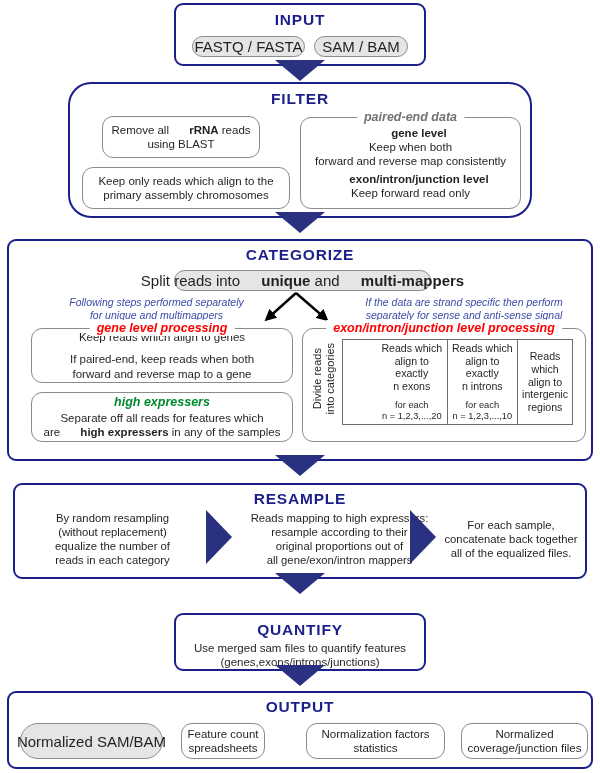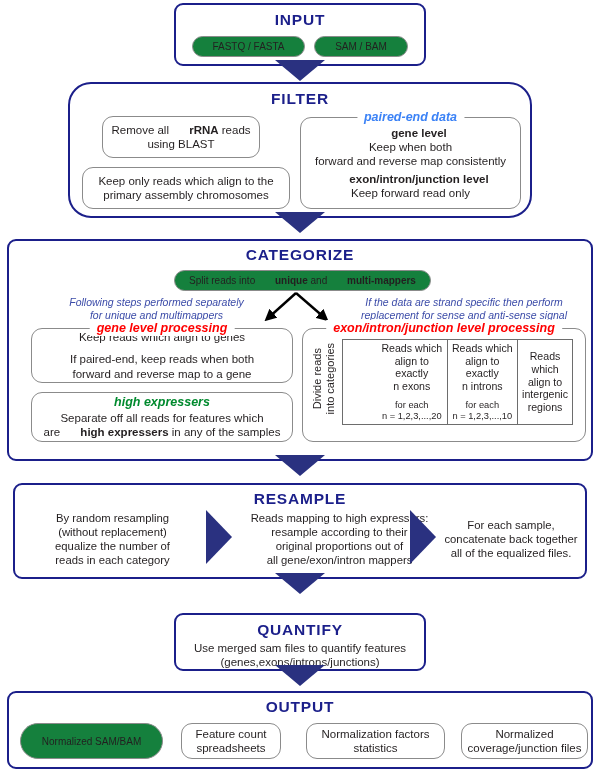--- a/index.html
+++ b/index.html
@@ -46,27 +46,27 @@
     align-items: center;
     justify-content: center;
     text-align: center;
     font-size: 11.5px;
     line-height: 1.22;
   }
   .pill {
     position: absolute;
     border: 1.1px solid #8b8b8b;
     border-radius: 999px;
-    background: #15803d;
+    background: #e5e5e5;
     box-sizing: border-box;
     display: flex;
     align-items: center;
     justify-content: center;
     text-align: center;
-    font-size: 10px;
+    font-size: 15px;
     white-space: nowrap;
   }
   b { font-weight: bold; margin-left: 17px; }
 
   
   .fieldset {
     position: absolute;
     box-sizing: border-box;
   }
   .fieldset .fs-body {
@@ -200,21 +200,21 @@
 
     <div class="gray-box" style="left:12px; top:83px; width:208px; height:42px;">
       <div>
         <span>Keep only reads which align to the</span><br>
         <span>primary assembly chromosomes</span>
       </div>
     </div>
 
     <div class="fieldset" style="left:230px; top:25px; width:221px; height:100px;">
       <div class="fs-body"></div>
-      <div class="fs-legend" style="color:#3b82f6;">paired-end data</div>
+      <div class="fs-legend" style="color:#737373;">paired-end data</div>
       <div class="fs-content">
         <div><b>gene level</b></div>
         <div>Keep when both</div>
         <div>forward and reverse map consistently</div>
         <div style="height:4px"></div>
         <div><b>exon/intron/junction level</b></div>
         <div>Keep forward read only</div>
       </div>
     </div>
   </div>
@@ -239,21 +239,21 @@
       <line x1="287" y1="52" x2="258" y2="78" stroke="#000" stroke-width="2.4" marker-end="url(#arrowhead)"></line>
       <line x1="287" y1="52" x2="317" y2="78" stroke="#000" stroke-width="2.4" marker-end="url(#arrowhead)"></line>
     </svg>
 
     <div class="note-blue" style="left:40px; top:55px; width:215px;">
       <span>Following steps performed separately</span><br>
       <span>for unique and multimappers</span>
     </div>
     <div class="note-blue" style="left:330px; top:55px; width:250px;">
       <span>If the data are strand specific then perform</span><br>
-      <span>replacement for sense and anti-sense signal</span>
+      <span>separately for sense and anti-sense signal</span>
     </div>
 
     <div class="fieldset" style="left:22px; top:79px; width:262px; height:63px;">
       <div class="fs-body"></div>
       <div class="fs-legend" style="color:#ff0000;">gene level processing</div>
       <div class="fs-content">
         <div>Keep reads which align to genes</div>
         <div style="height:8px"></div>
         <div>If paired-end, keep reads when both</div>
         <div>forward and reverse map to a gene</div>
@@ -358,21 +358,21 @@
   <div class="chevron-down" style="left:275px; top:665px; border-left-width:25px; border-right-width:25px; border-top-width:21px;"></div>
 
   <div class="navy-box" style="left:7px; top:691px; width:586px; height:78px;">
     <div class="stage-title" style="position:absolute; left:0; right:0; top:5px;">OUTPUT</div>
 
     <div class="pill" style="left:11px; top:30px; width:143px; height:36px;">
       <div>
         <div>Normalized SAM/BAM</div>
       </div>
     </div>
-    <div class="gray-box" style="left:172px; top:30px; width:100px; height:36px;">
+    <div class="gray-box" style="left:172px; top:30px; width:84px; height:36px;">
       <div>
         <div>Feature count</div>
         <div>spreadsheets</div>
       </div>
     </div>
     <div class="gray-box" style="left:297px; top:30px; width:139px; height:36px;">
       <div>
         <div>Normalization factors</div>
         <div>statistics</div>
       </div>

